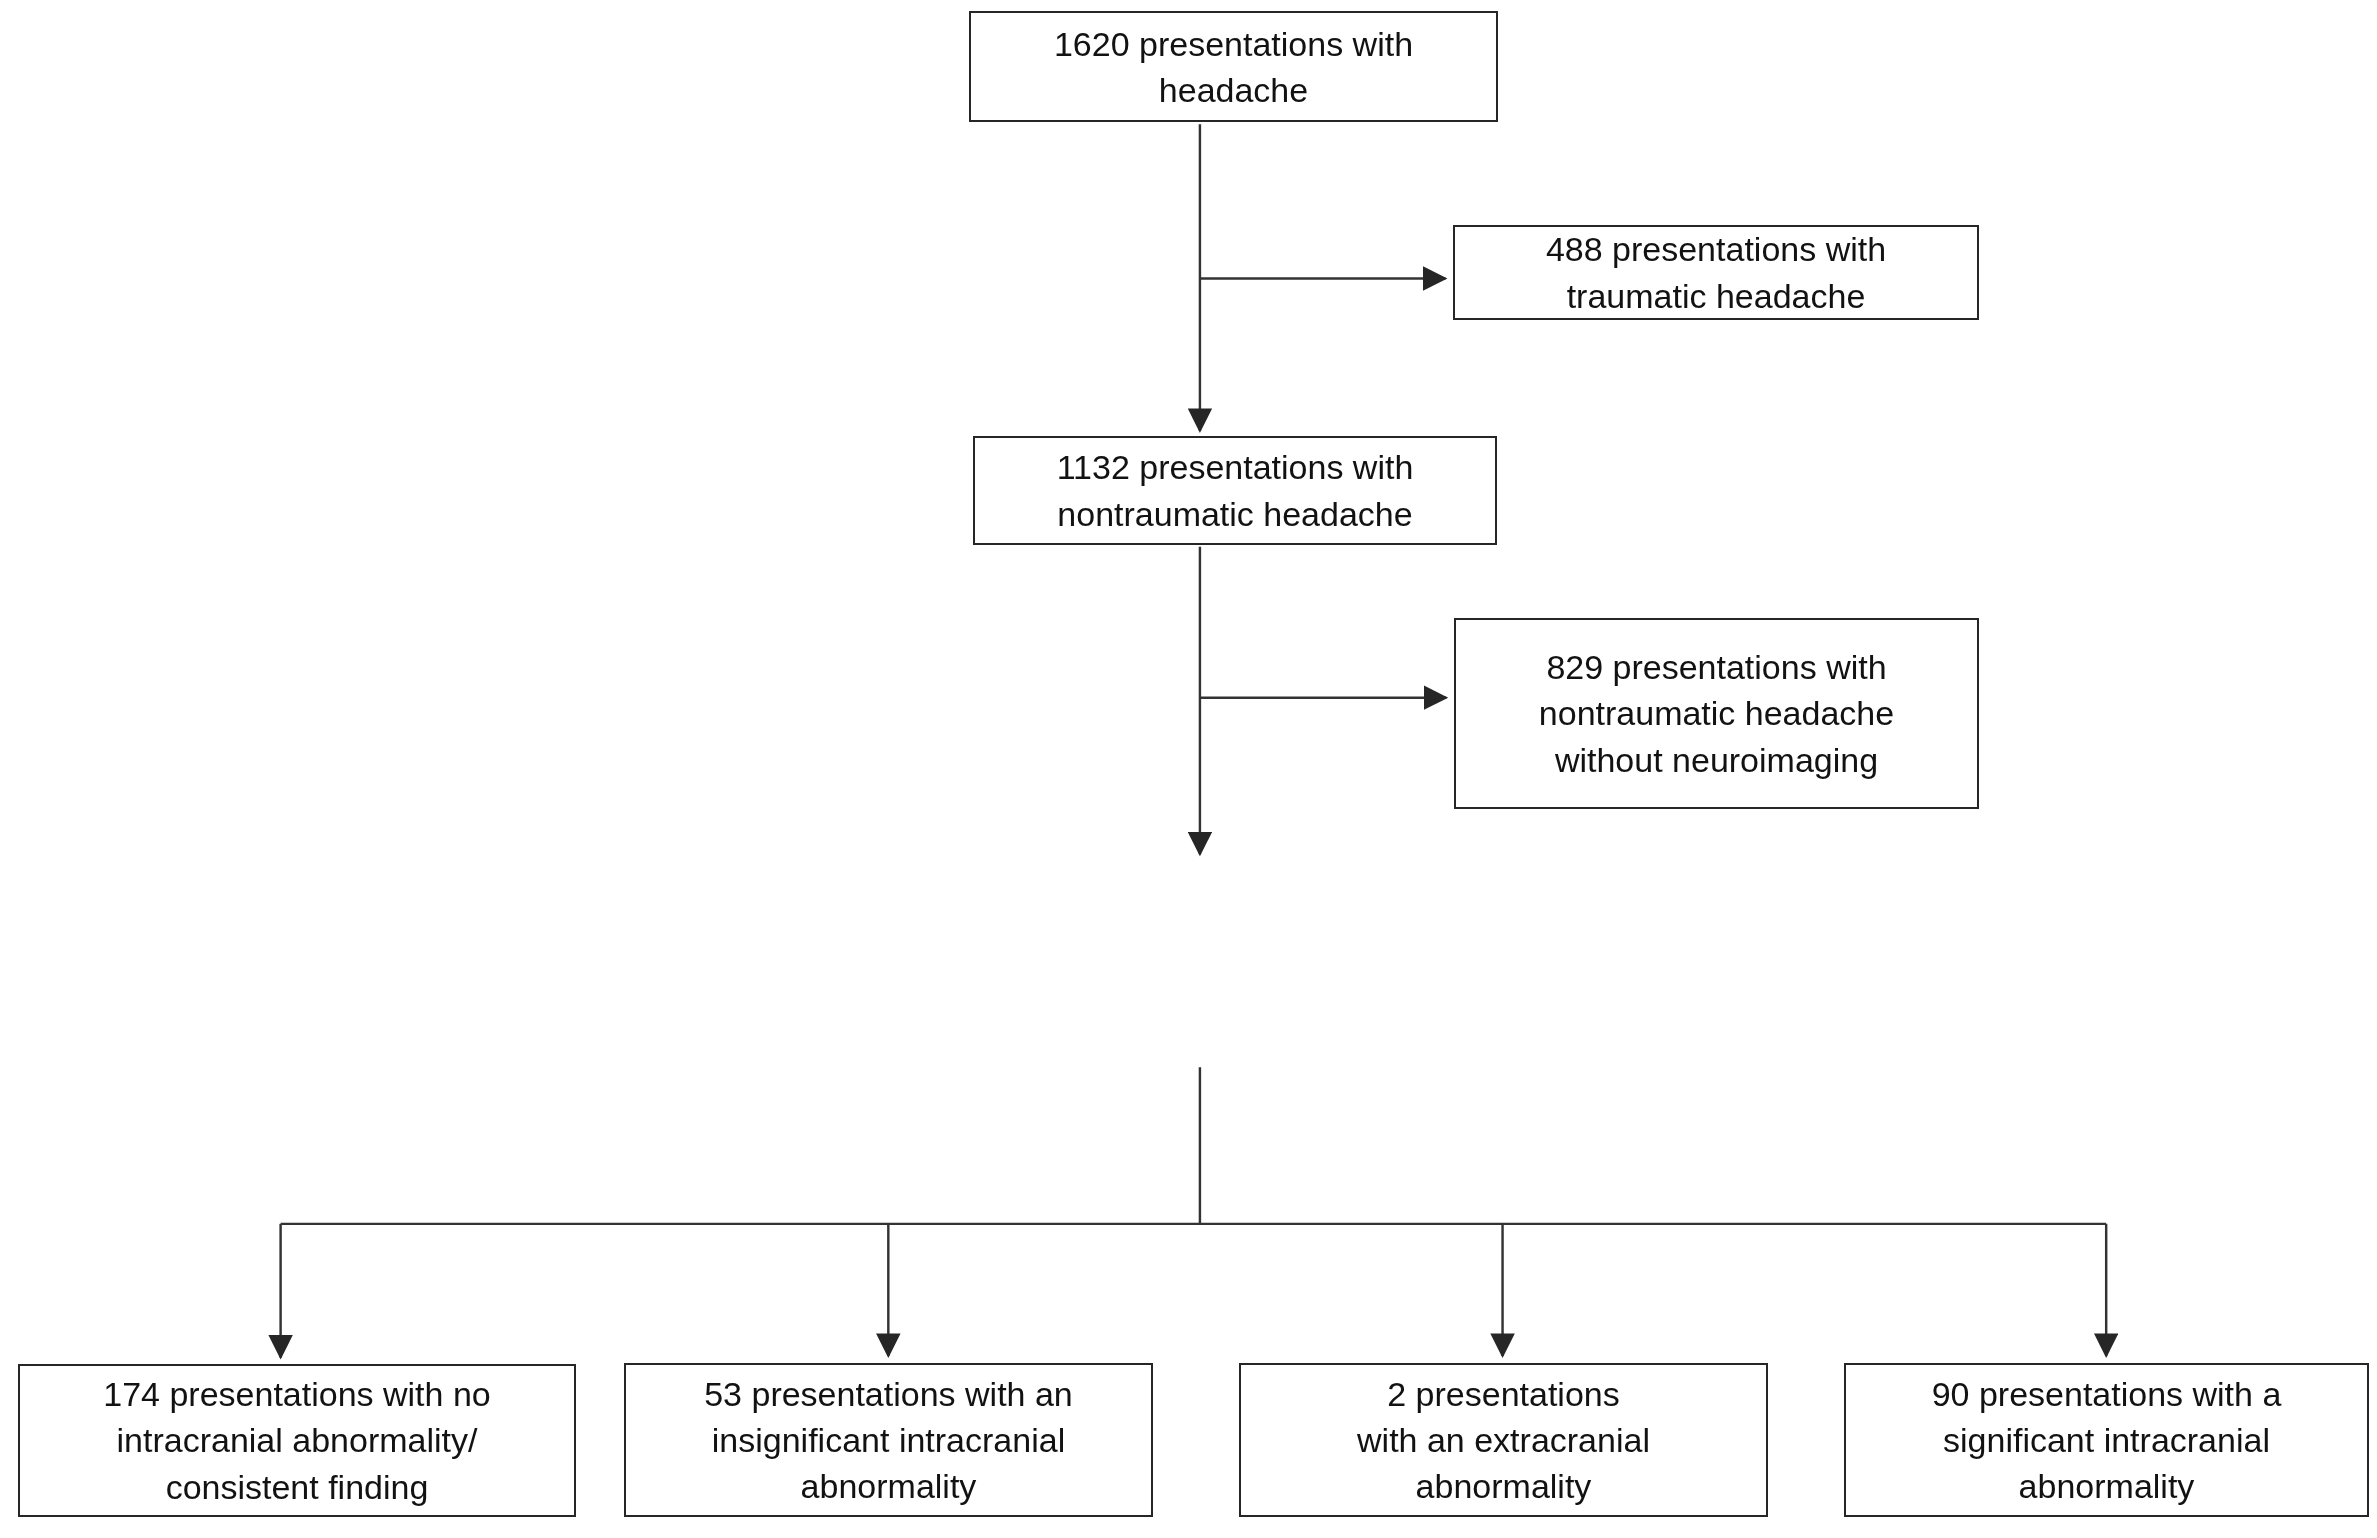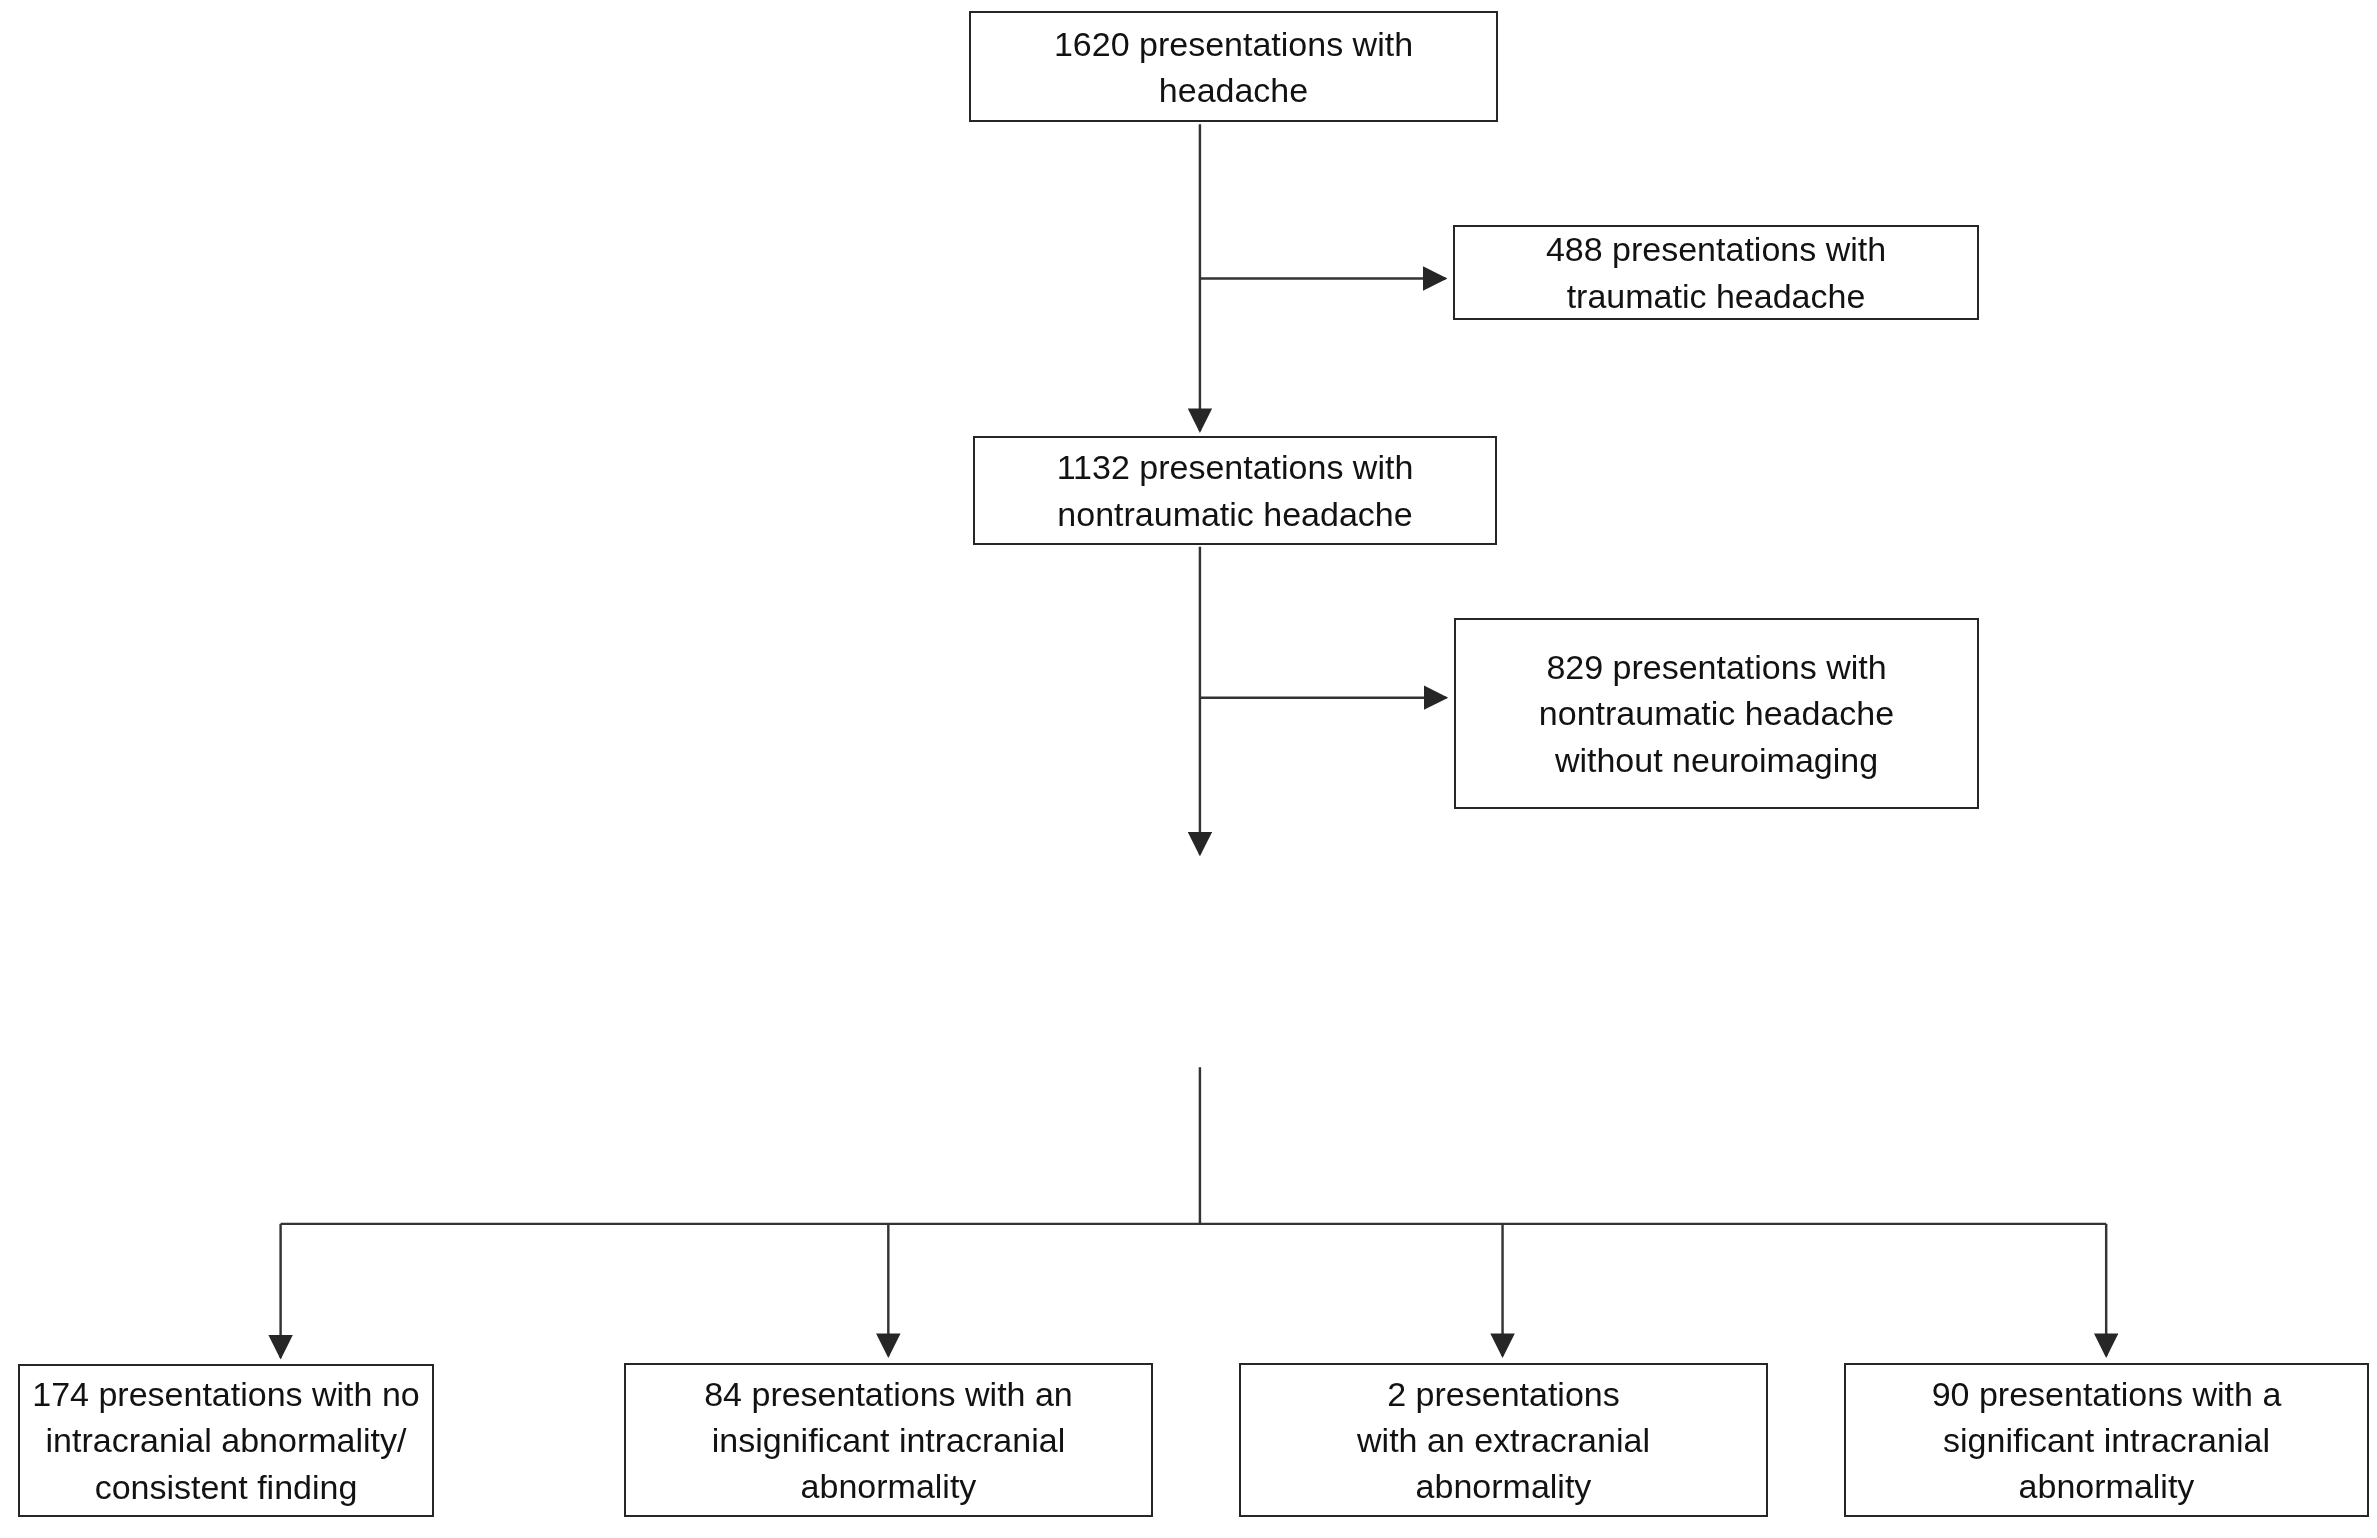--- a/index.html
+++ b/index.html
@@ -86,28 +86,28 @@
 nontraumatic headache</span>
   </div>
 
   <div class="node" style="left:1454px; top:618px; width:525px; height:191px;justify-content:center;">
     <span class="node-label">829 presentations with
 nontraumatic headache
 without neuroimaging</span>
   </div>
 
 
-  <div class="node" style="left:18px; top:1364px; width:416px; height:153px;justify-content:center;">
+  <div class="node" style="left:18px; top:1364px; width:558px; height:153px;justify-content:center;">
     <span class="node-label">174 presentations with no
 intracranial abnormality/
 consistent finding</span>
   </div>
 
   <div class="node" style="left:624px; top:1363px; width:529px; height:154px;">
-    <span class="node-label">84 presentations with an
+    <span class="node-label">53 presentations with an
 insignificant intracranial
 abnormality</span>
   </div>
 
   <div class="node" style="left:1239px; top:1363px; width:529px; height:154px;">
     <span class="node-label">2 presentations
 with an extracranial
 abnormality</span>
   </div>
 

